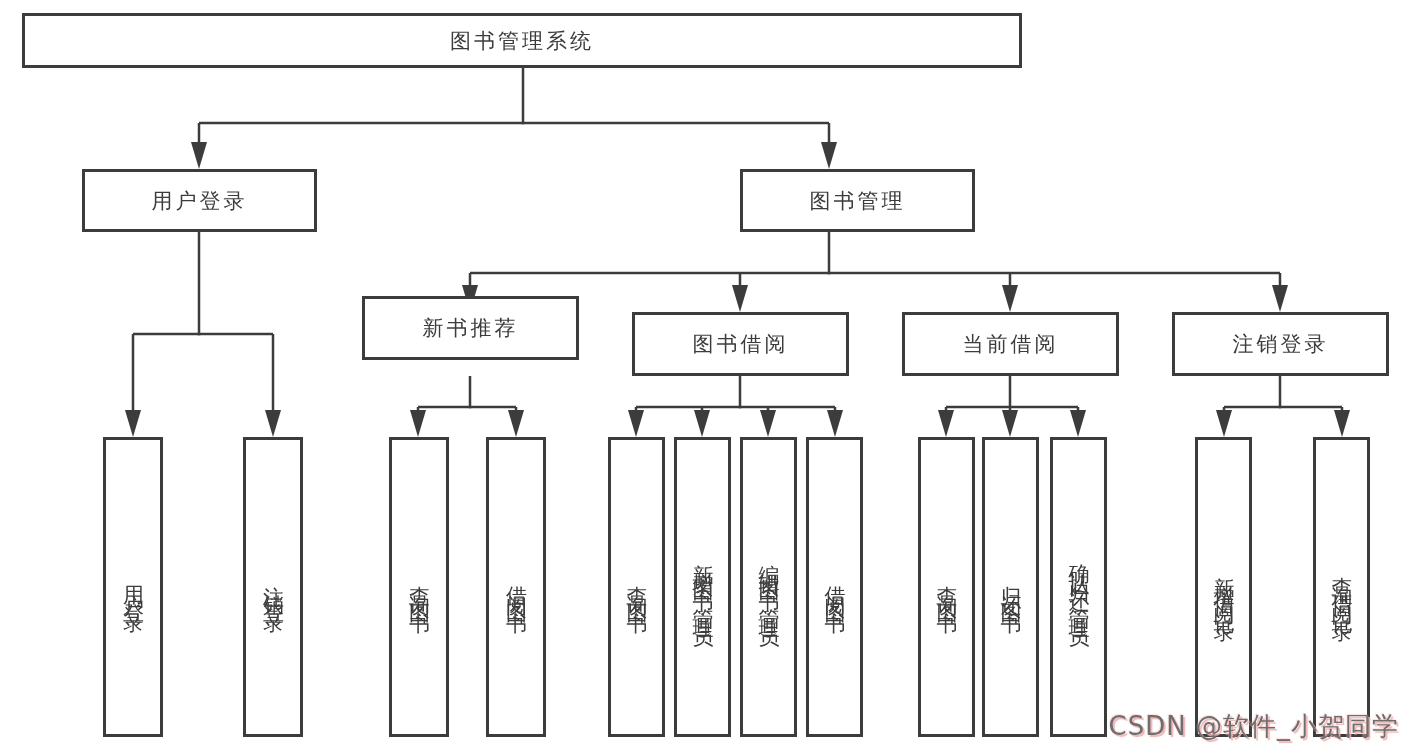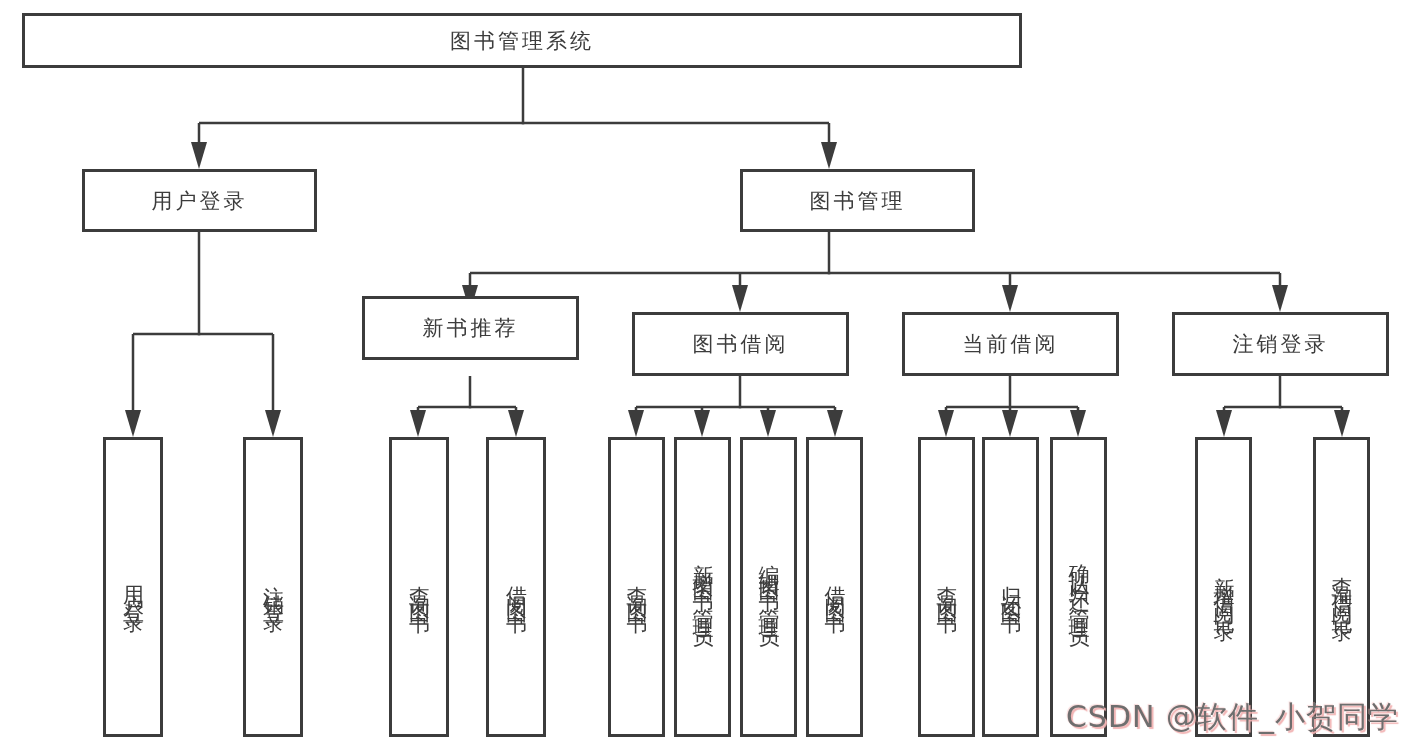--- a/index.html
+++ b/index.html
@@ -32,23 +32,23 @@
   }
   .node.v span{
     writing-mode:vertical-rl;
     text-orientation:mixed;
     font-size:21px;
     letter-spacing:9px;
     line-height:1;
   }
   .watermark{
     position:absolute;
-    right:6px;bottom:9px;
+    right:6px;bottom:3px;
     z-index:3;
-    font-size:30px;
+    font-size:26px;
     letter-spacing:1px;
     color:var(--wm);
     text-shadow:2px 2px 1px var(--wm-glow), -1px -1px 1px rgba(242,180,180,.45);
     white-space:nowrap;
   }
 </style>
 </head>
 <body>
 
 <div class="canvas">

